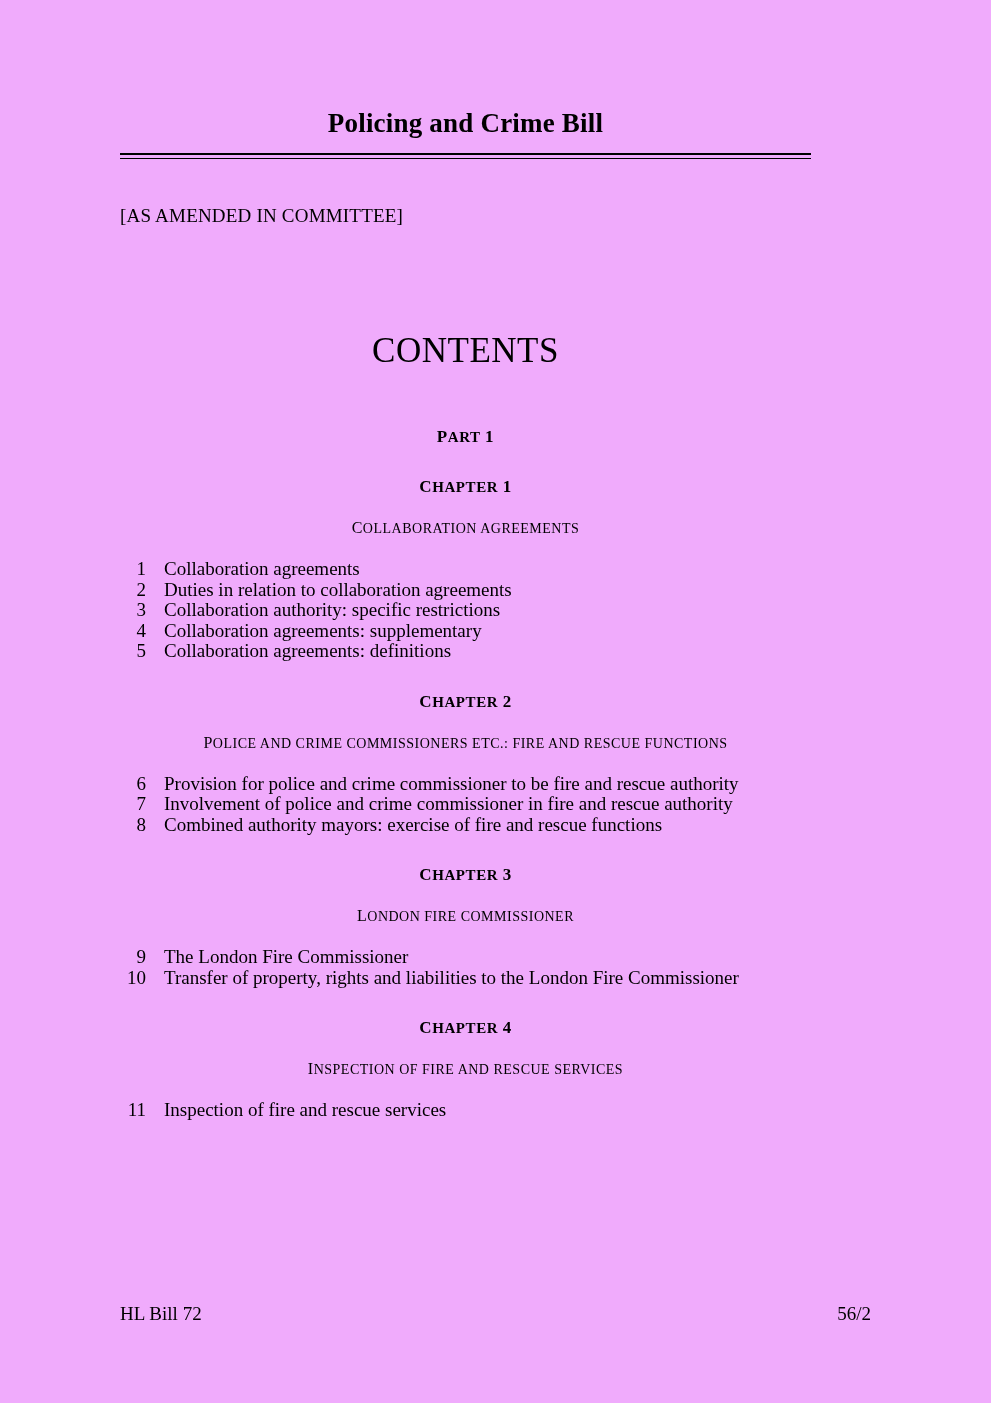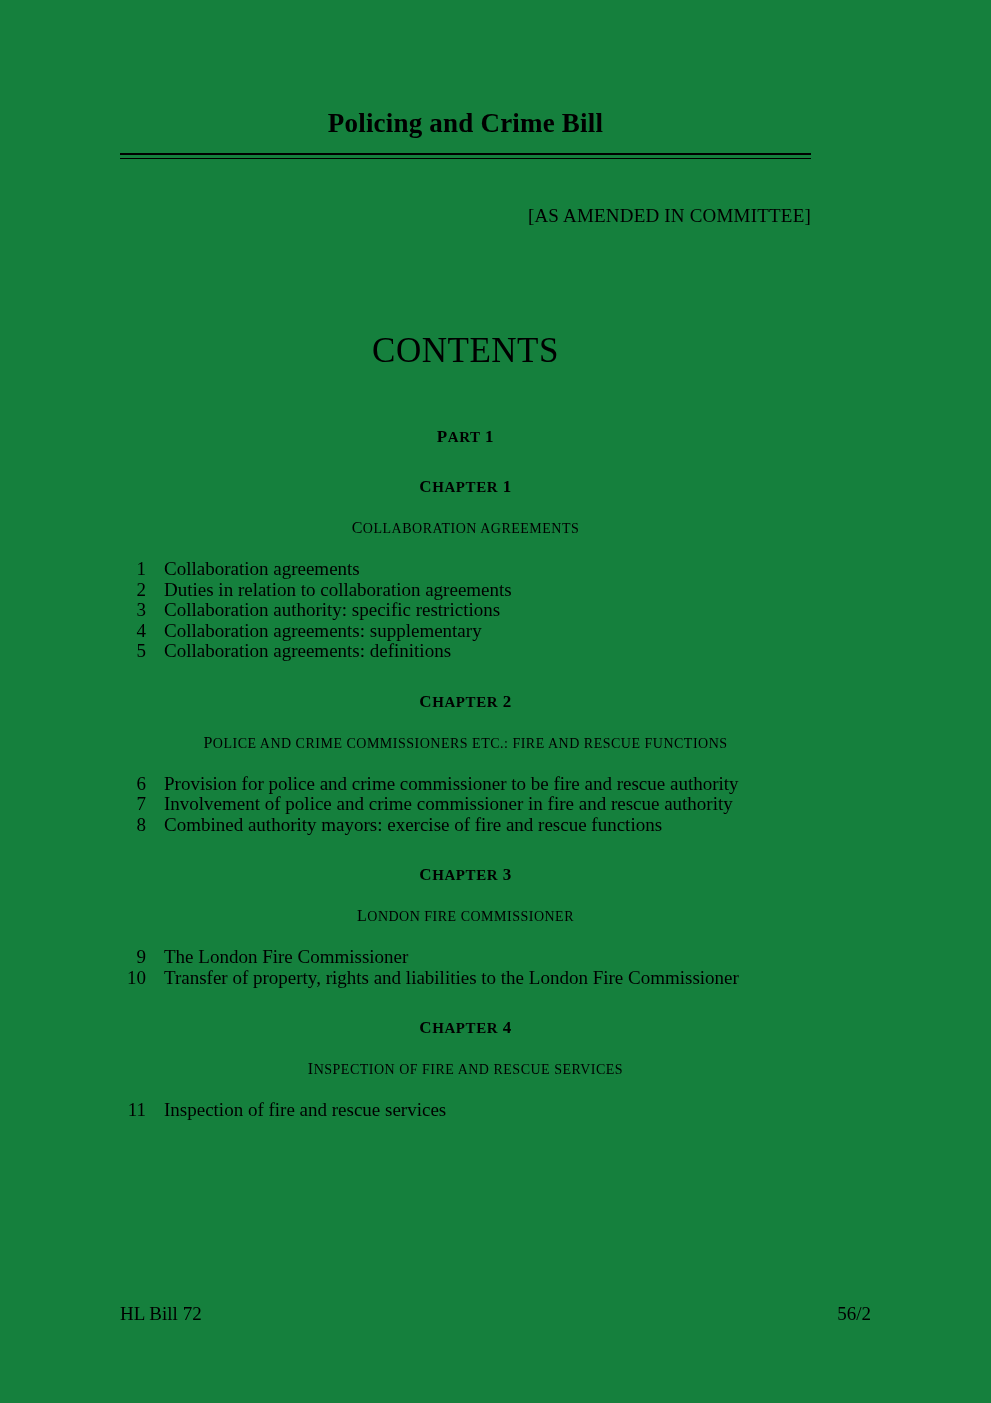--- a/index.html
+++ b/index.html
@@ -9,21 +9,21 @@
   }
   body {
     font-family: "Liberation Serif", serif;
     color: #000000;
   }
   .page {
     position: relative;
     width: 991px;
     height: 1403px;
     margin: 0 auto;
-    background: #15803d;
+    background: #f0abfc;
     overflow: hidden;
   }
   .content {
     position: absolute;
     left: 120px;
     top: 0;
     width: 691px;
   }
 
   .doc-title {
@@ -36,21 +36,21 @@
   }
   .title-rule {
     margin-top: 14px;
     border-top: 2px solid #000;
     border-bottom: 1px solid #000;
     height: 3px;
     width: 100%;
   }
 
   .amended-line {
-    text-align: right;
+    text-align: left;
     font-size: 19px;
     margin-top: 46px;
     letter-spacing: 0.2px;
   }
 
   .contents-heading {
     text-align: center;
     font-size: 35px;
     margin-top: 104px;
     letter-spacing: 0.5px;

